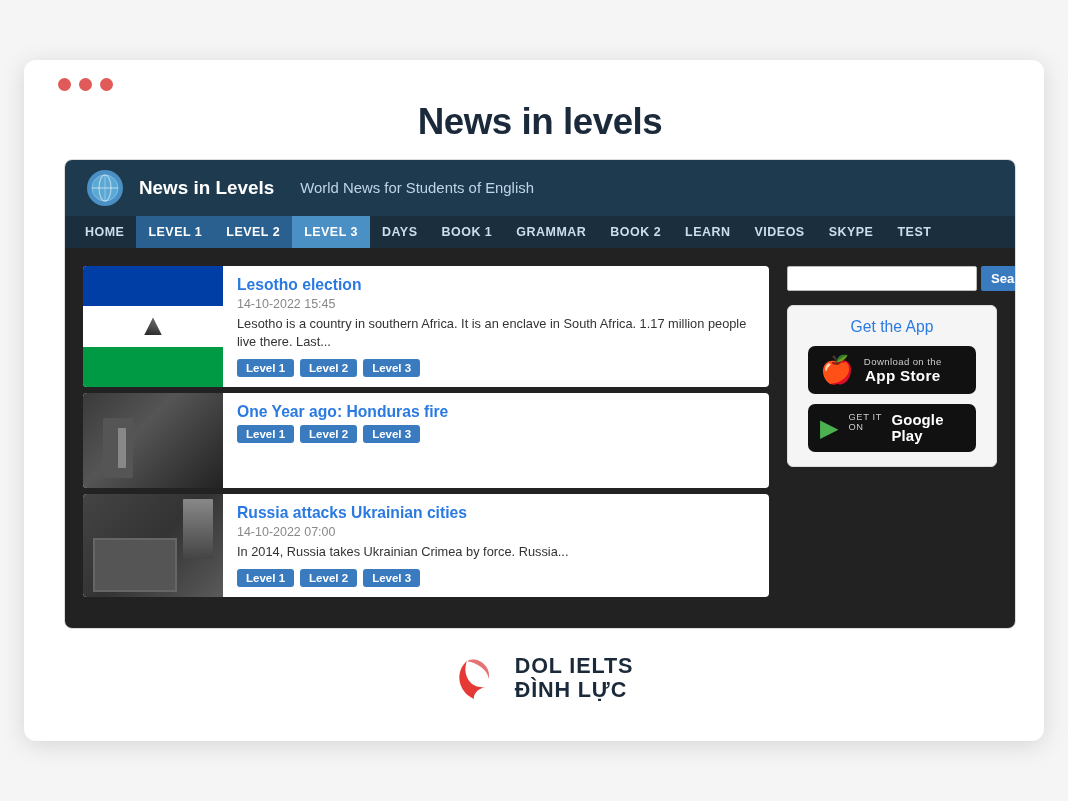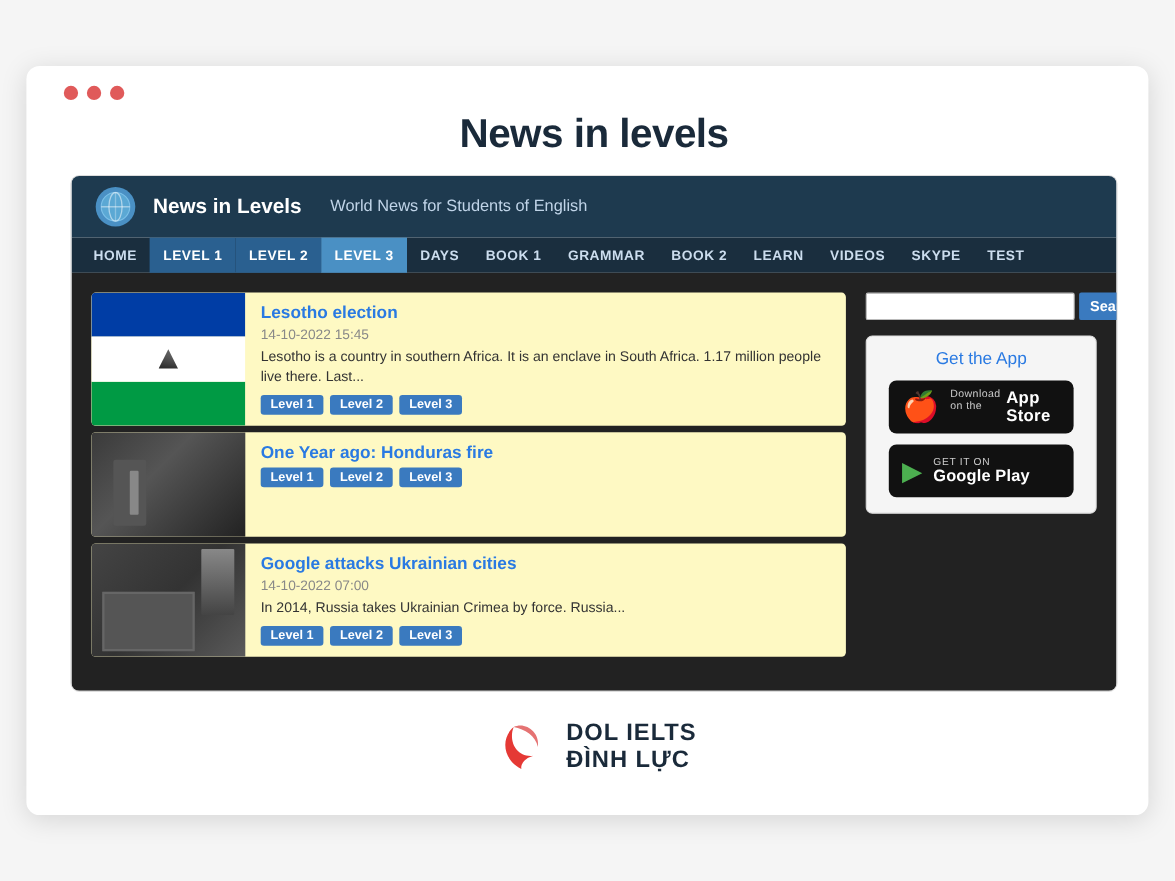--- a/index.html
+++ b/index.html
@@ -102,21 +102,21 @@
     }
 
     
     .news-list {
       flex: 1;
       display: flex;
       flex-direction: column;
       gap: 6px;
     }
     .news-card {
-      background: #fef9c3;
+      background: #ffffff;
       border-radius: 4px;
       display: flex;
       overflow: hidden;
       min-height: 90px;
     }
 
     .news-content {
       padding: 10px 14px;
       flex: 1;
     }
@@ -209,39 +209,39 @@
       width: 168px;
       height: 48px;
       display: flex;
       align-items: center;
       gap: 10px;
       padding: 0 12px;
       cursor: pointer;
       text-decoration: none;
     }
     .app-store-btn .store-icon { font-size: 1.7em; }
-    .app-store-btn .store-text { display: flex; flex-direction: row; }
+    .app-store-btn .store-text { display: flex; flex-direction: column; align-items: center; }
     .app-store-btn .store-small { font-size: 0.6em; letter-spacing: 0.04em; color: #ccc; }
     .app-store-btn .store-big { font-size: 0.95em; font-weight: 700; letter-spacing: 0.02em; }
 
     .google-play-btn {
       background: #111;
       color: #fff;
       border-radius: 7px;
       width: 168px;
       height: 48px;
       display: flex;
       align-items: center;
       gap: 10px;
       padding: 0 12px;
       cursor: pointer;
       text-decoration: none;
     }
     .google-play-btn .store-icon { font-size: 1.5em; }
-    .google-play-btn .store-text { display: flex; flex-direction: column; }
+    .google-play-btn .store-text { display: flex; flex-direction: row; }
     .google-play-btn .store-small { font-size: 0.58em; letter-spacing: 0.07em; color: #ccc; text-transform: uppercase; }
     .google-play-btn .store-big { font-size: 0.93em; font-weight: 700; letter-spacing: 0.01em; }
 
     
     .footer-logo {
       display: flex;
       align-items: center;
       justify-content: center;
       gap: 14px;
       padding: 22px 0 6px 0;
@@ -418,21 +418,21 @@
               <button class="badge badge-1">Level 1</button>
               <button class="badge badge-2">Level 2</button>
               <button class="badge badge-3">Level 3</button>
             </div>
           </div>
         </div>
 
         <div class="news-card">
           <div class="thumb-img russia-thumb"></div>
           <div class="news-content">
-            <div class="news-title">Google attacks Ukrainian cities</div>
+            <div class="news-title">Russia attacks Ukrainian cities</div>
             <div class="news-date">14-10-2022 07:00</div>
             <div class="news-excerpt">In 2014, Russia takes Ukrainian Crimea by force. Russia...</div>
             <div class="level-badges">
               <button class="badge badge-1">Level 1</button>
               <button class="badge badge-2">Level 2</button>
               <button class="badge badge-3">Level 3</button>
             </div>
           </div>
         </div>
 

